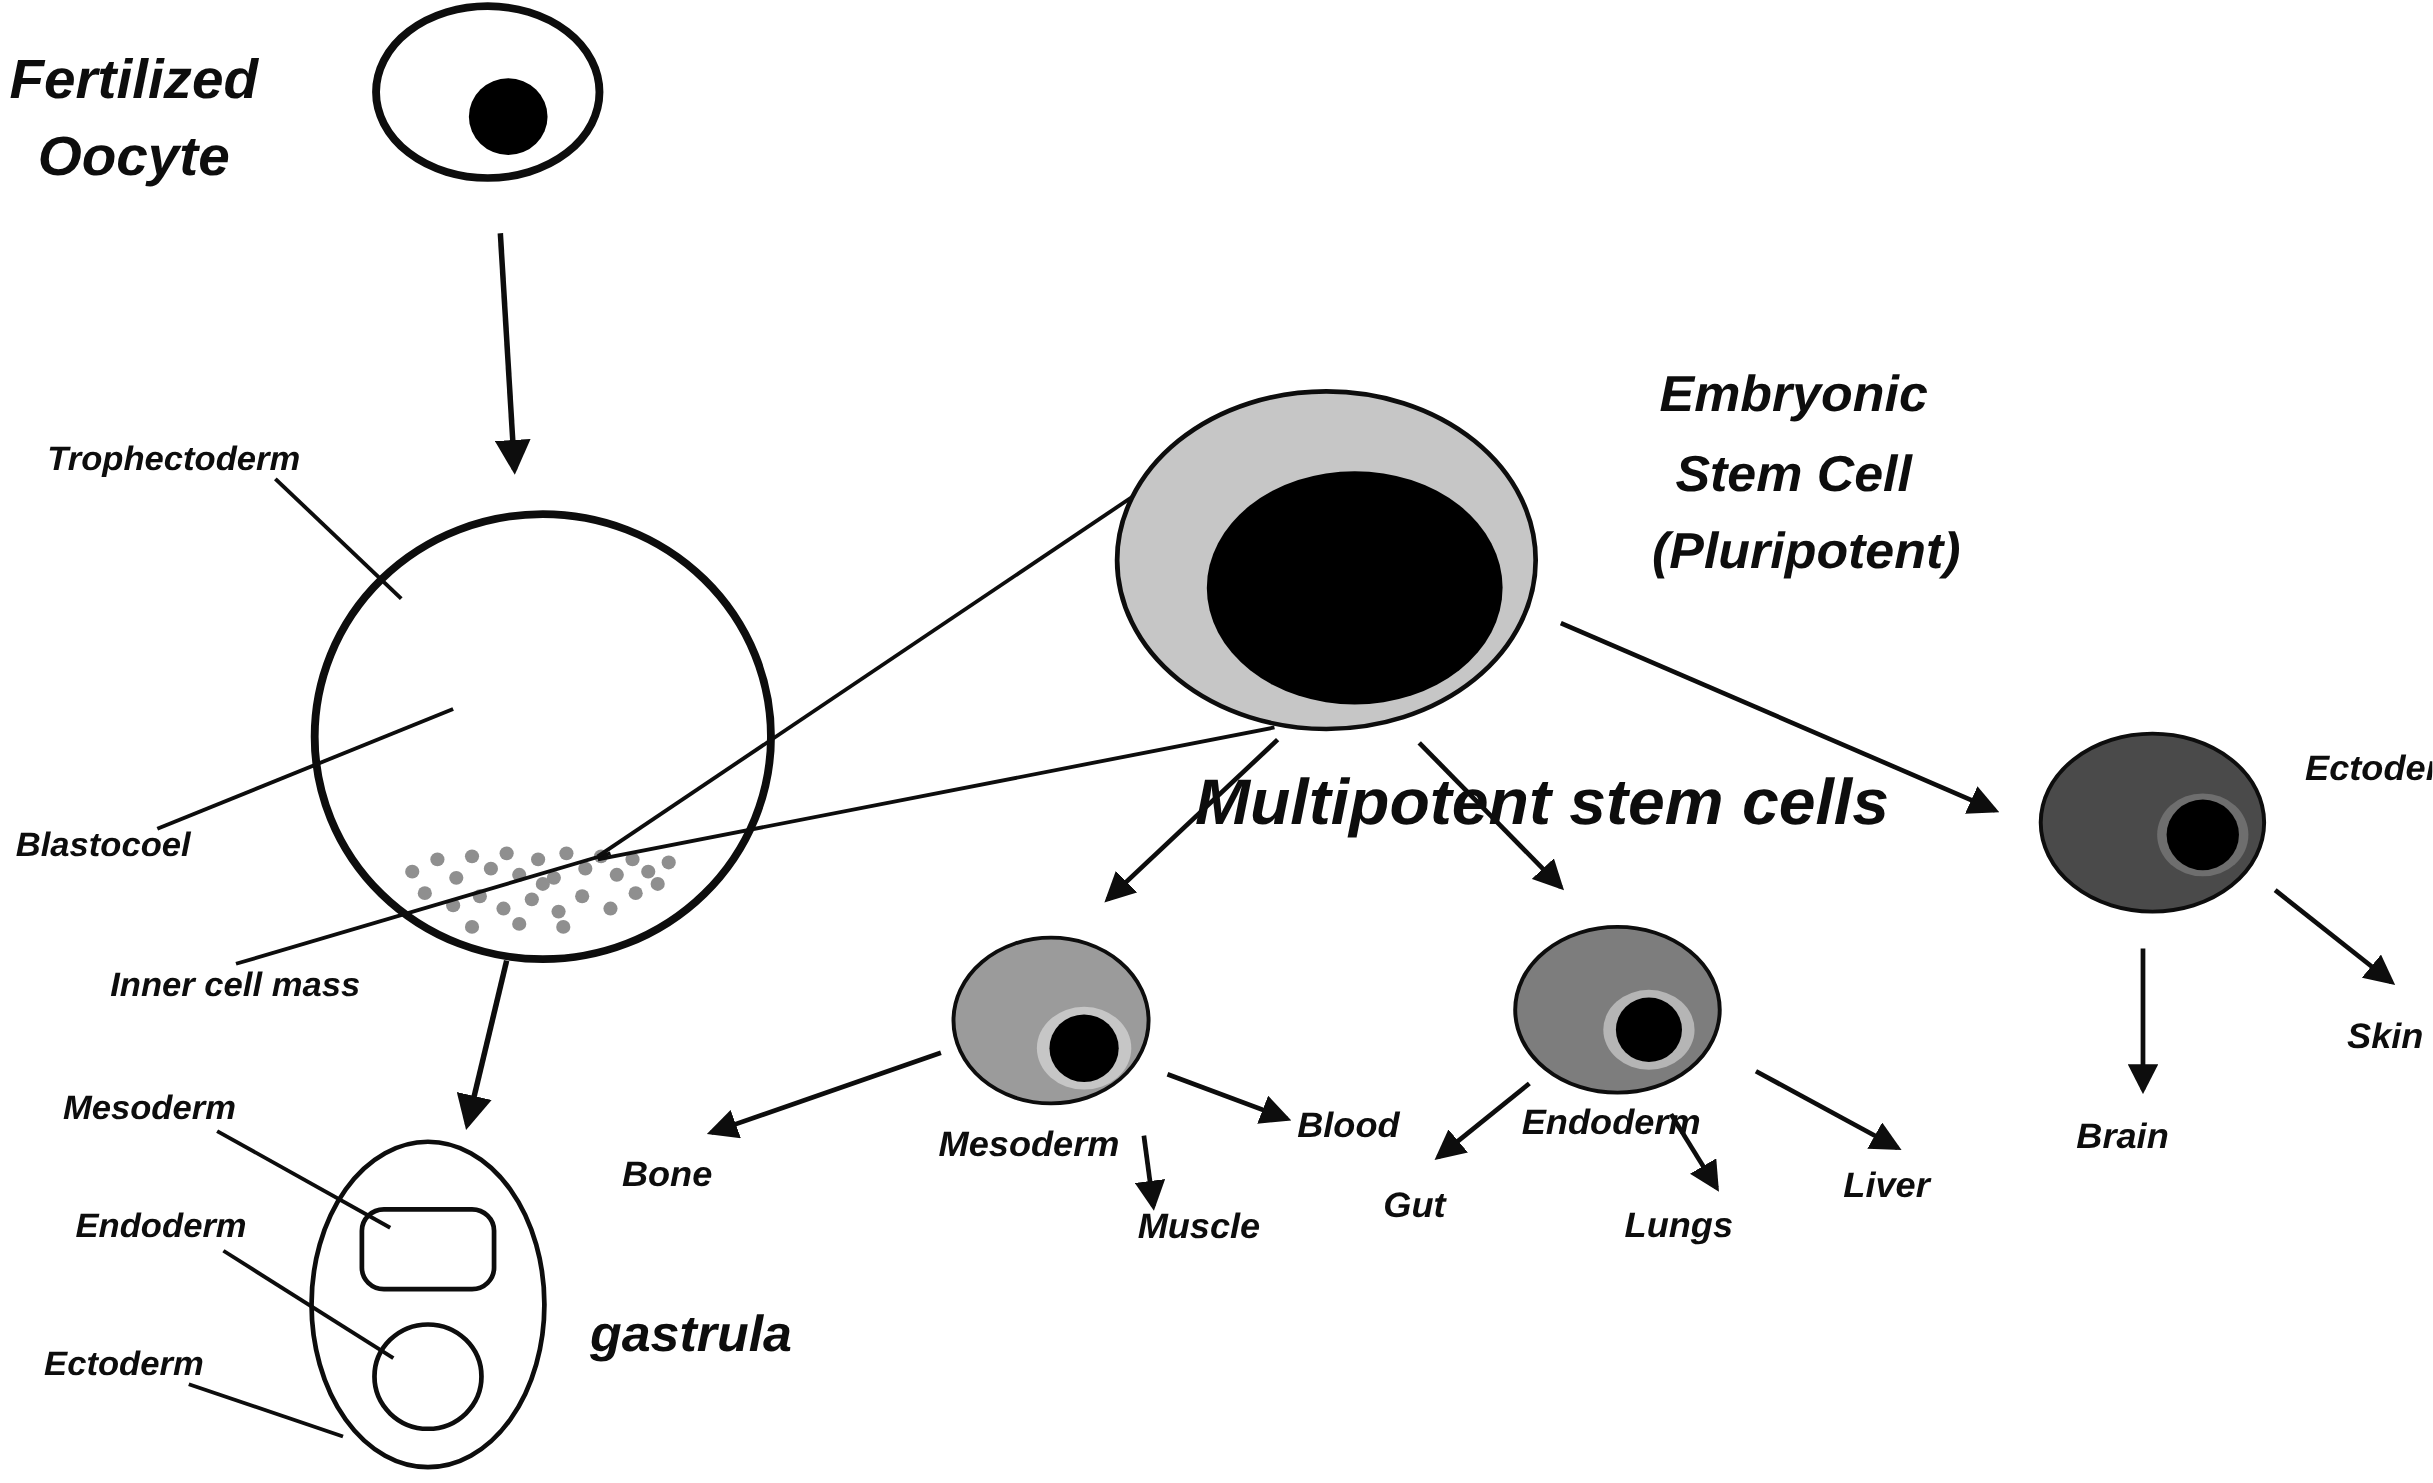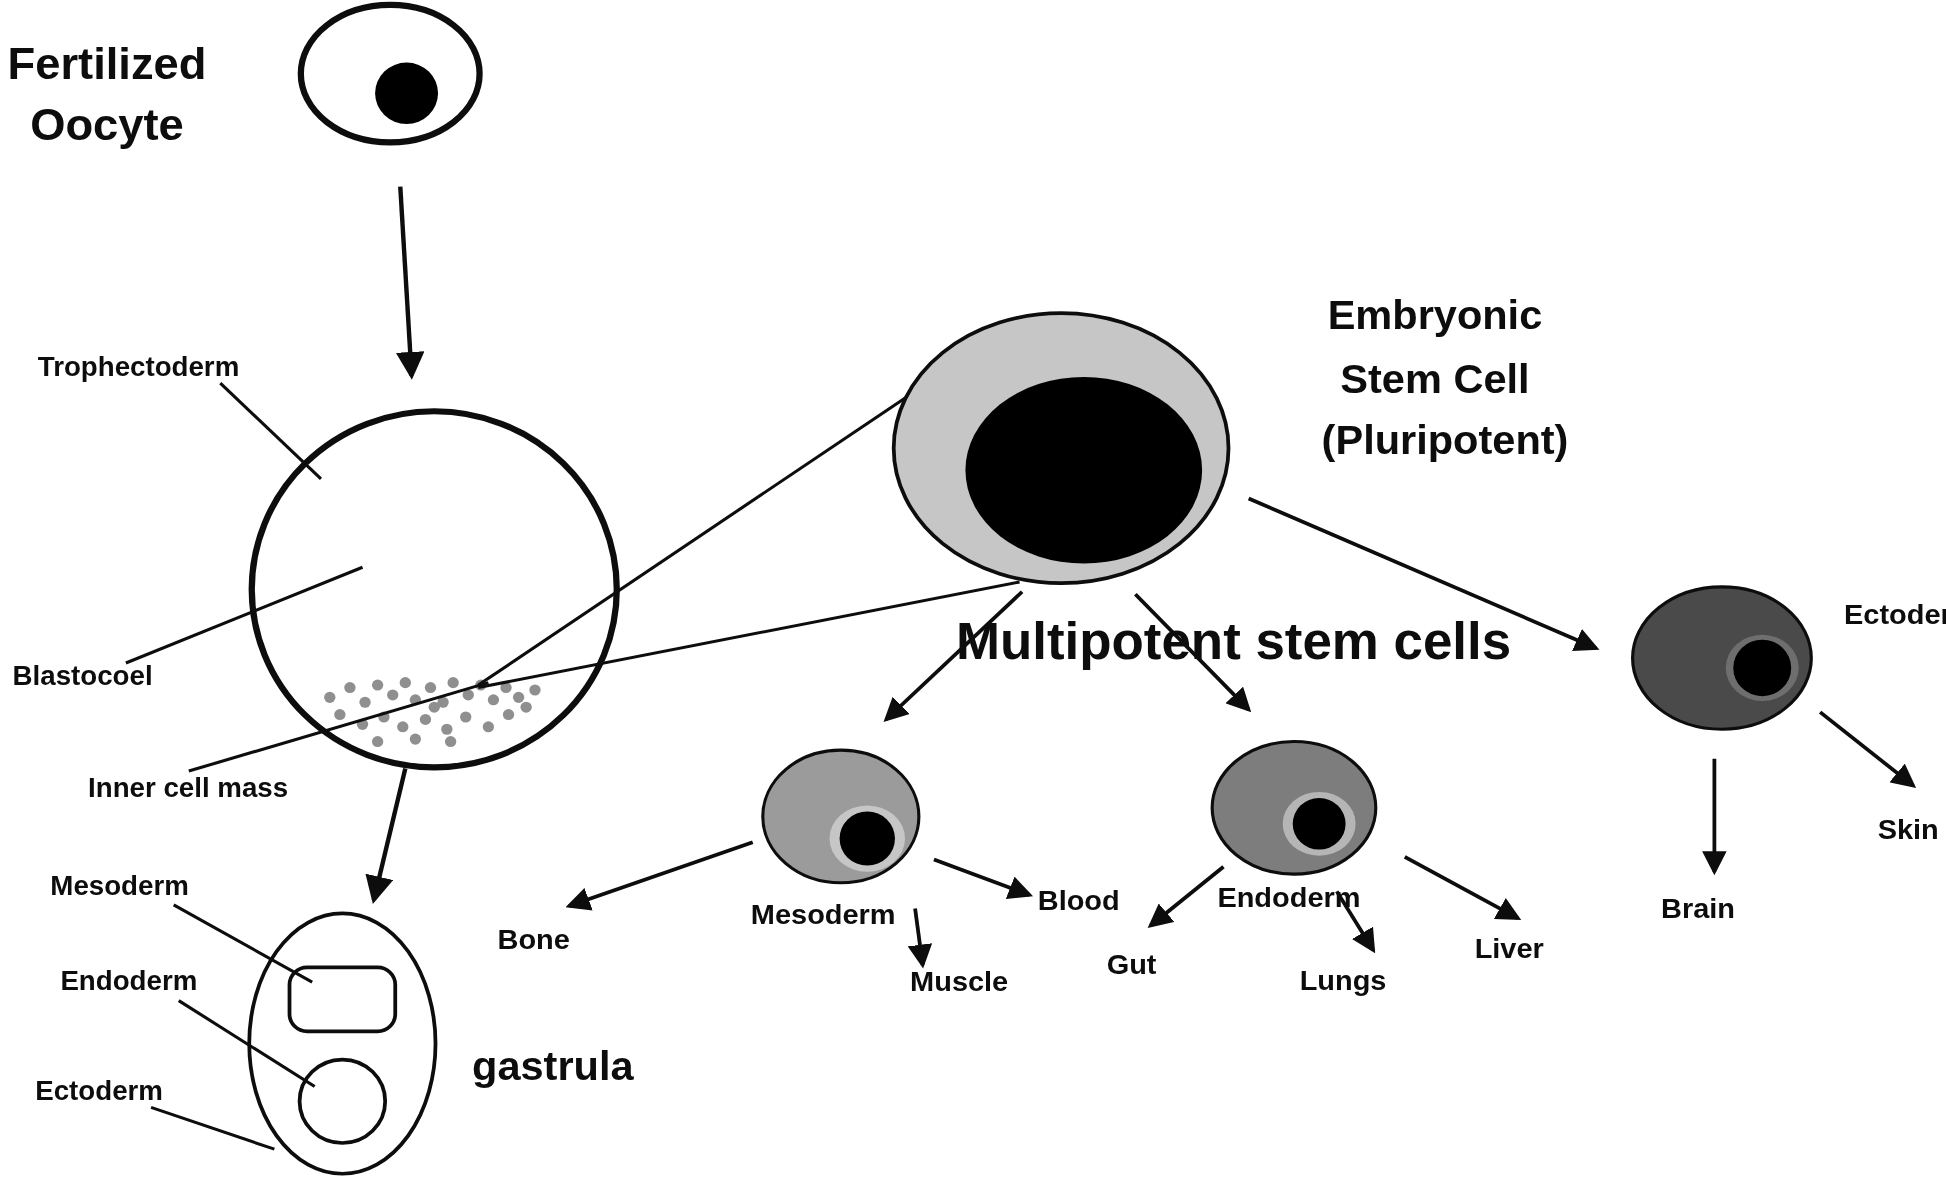--- a/index.html
+++ b/index.html
@@ -8,20 +8,21 @@
     background: #ffffff;
     width: 1946px;
     height: 1186px;
     overflow: hidden;
   }
   #canvas {
     position: relative;
     width: 1946px;
     height: 1186px;
     background: #ffffff;
+    font-style: italic;
   }
   svg text {
     font-family: "Liberation Sans", "DejaVu Sans", sans-serif;
     font-weight: bold;
     fill: #0d0d0d;
   }
   .t-xl  { font-size: 36px; }
   .t-l   { font-size: 33px; }
   .t-xxl { font-size: 42px; }
   .t-s   { font-size: 22px; }

